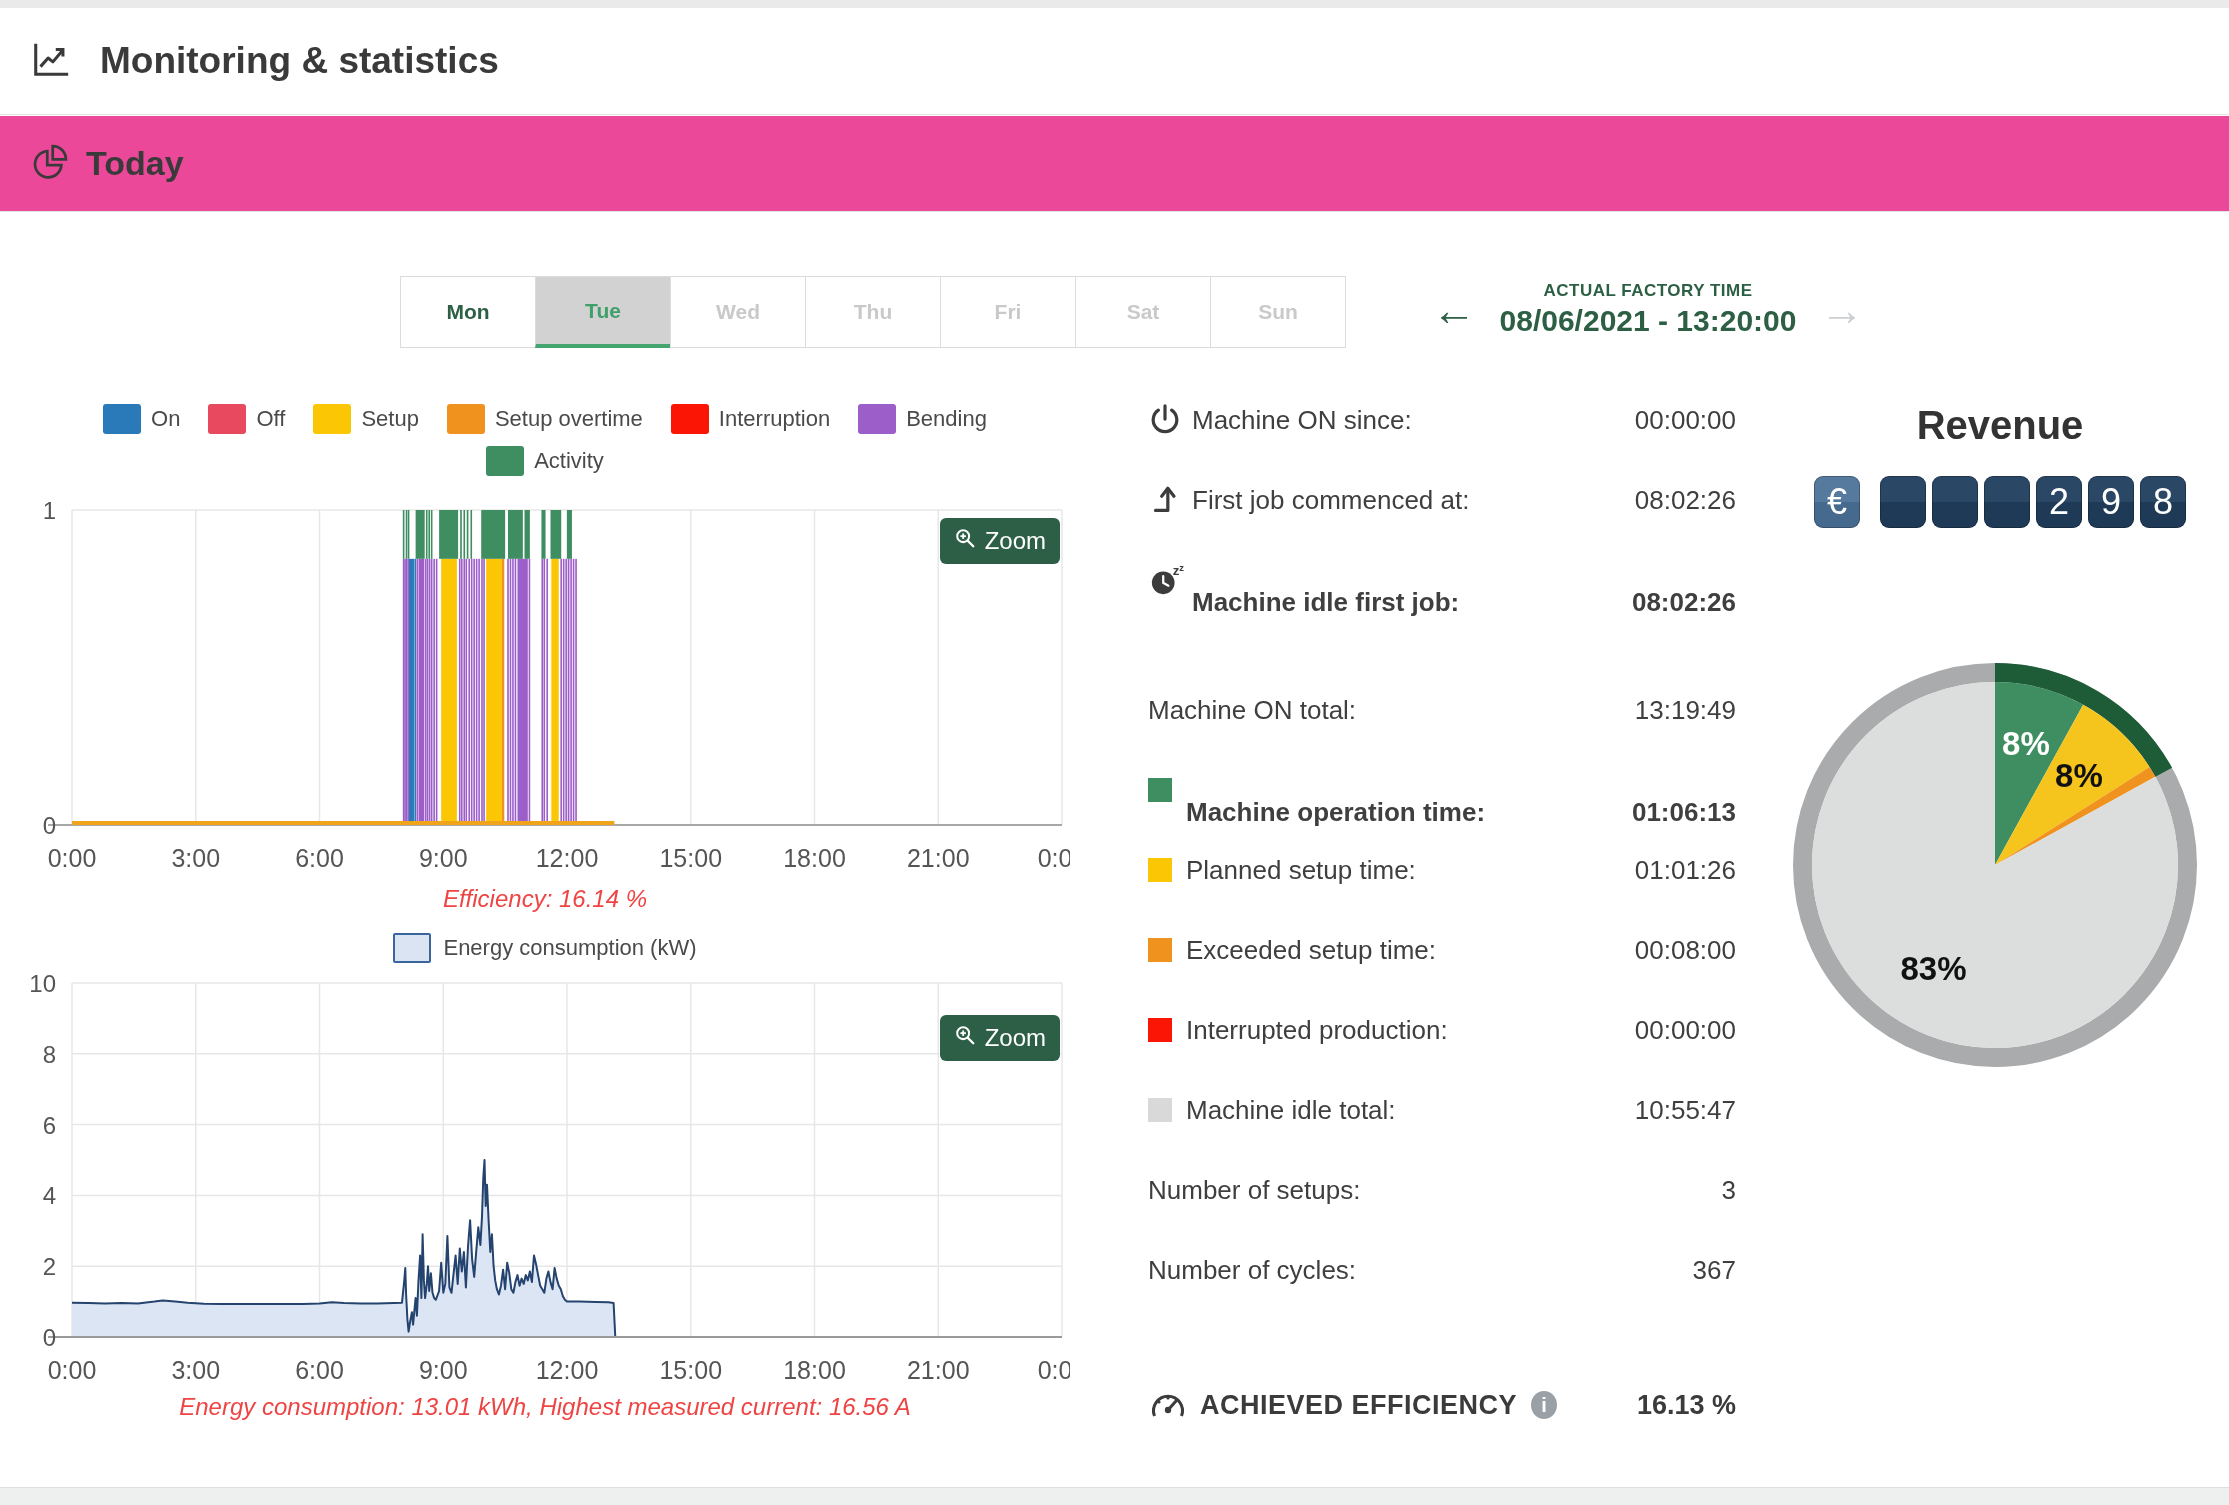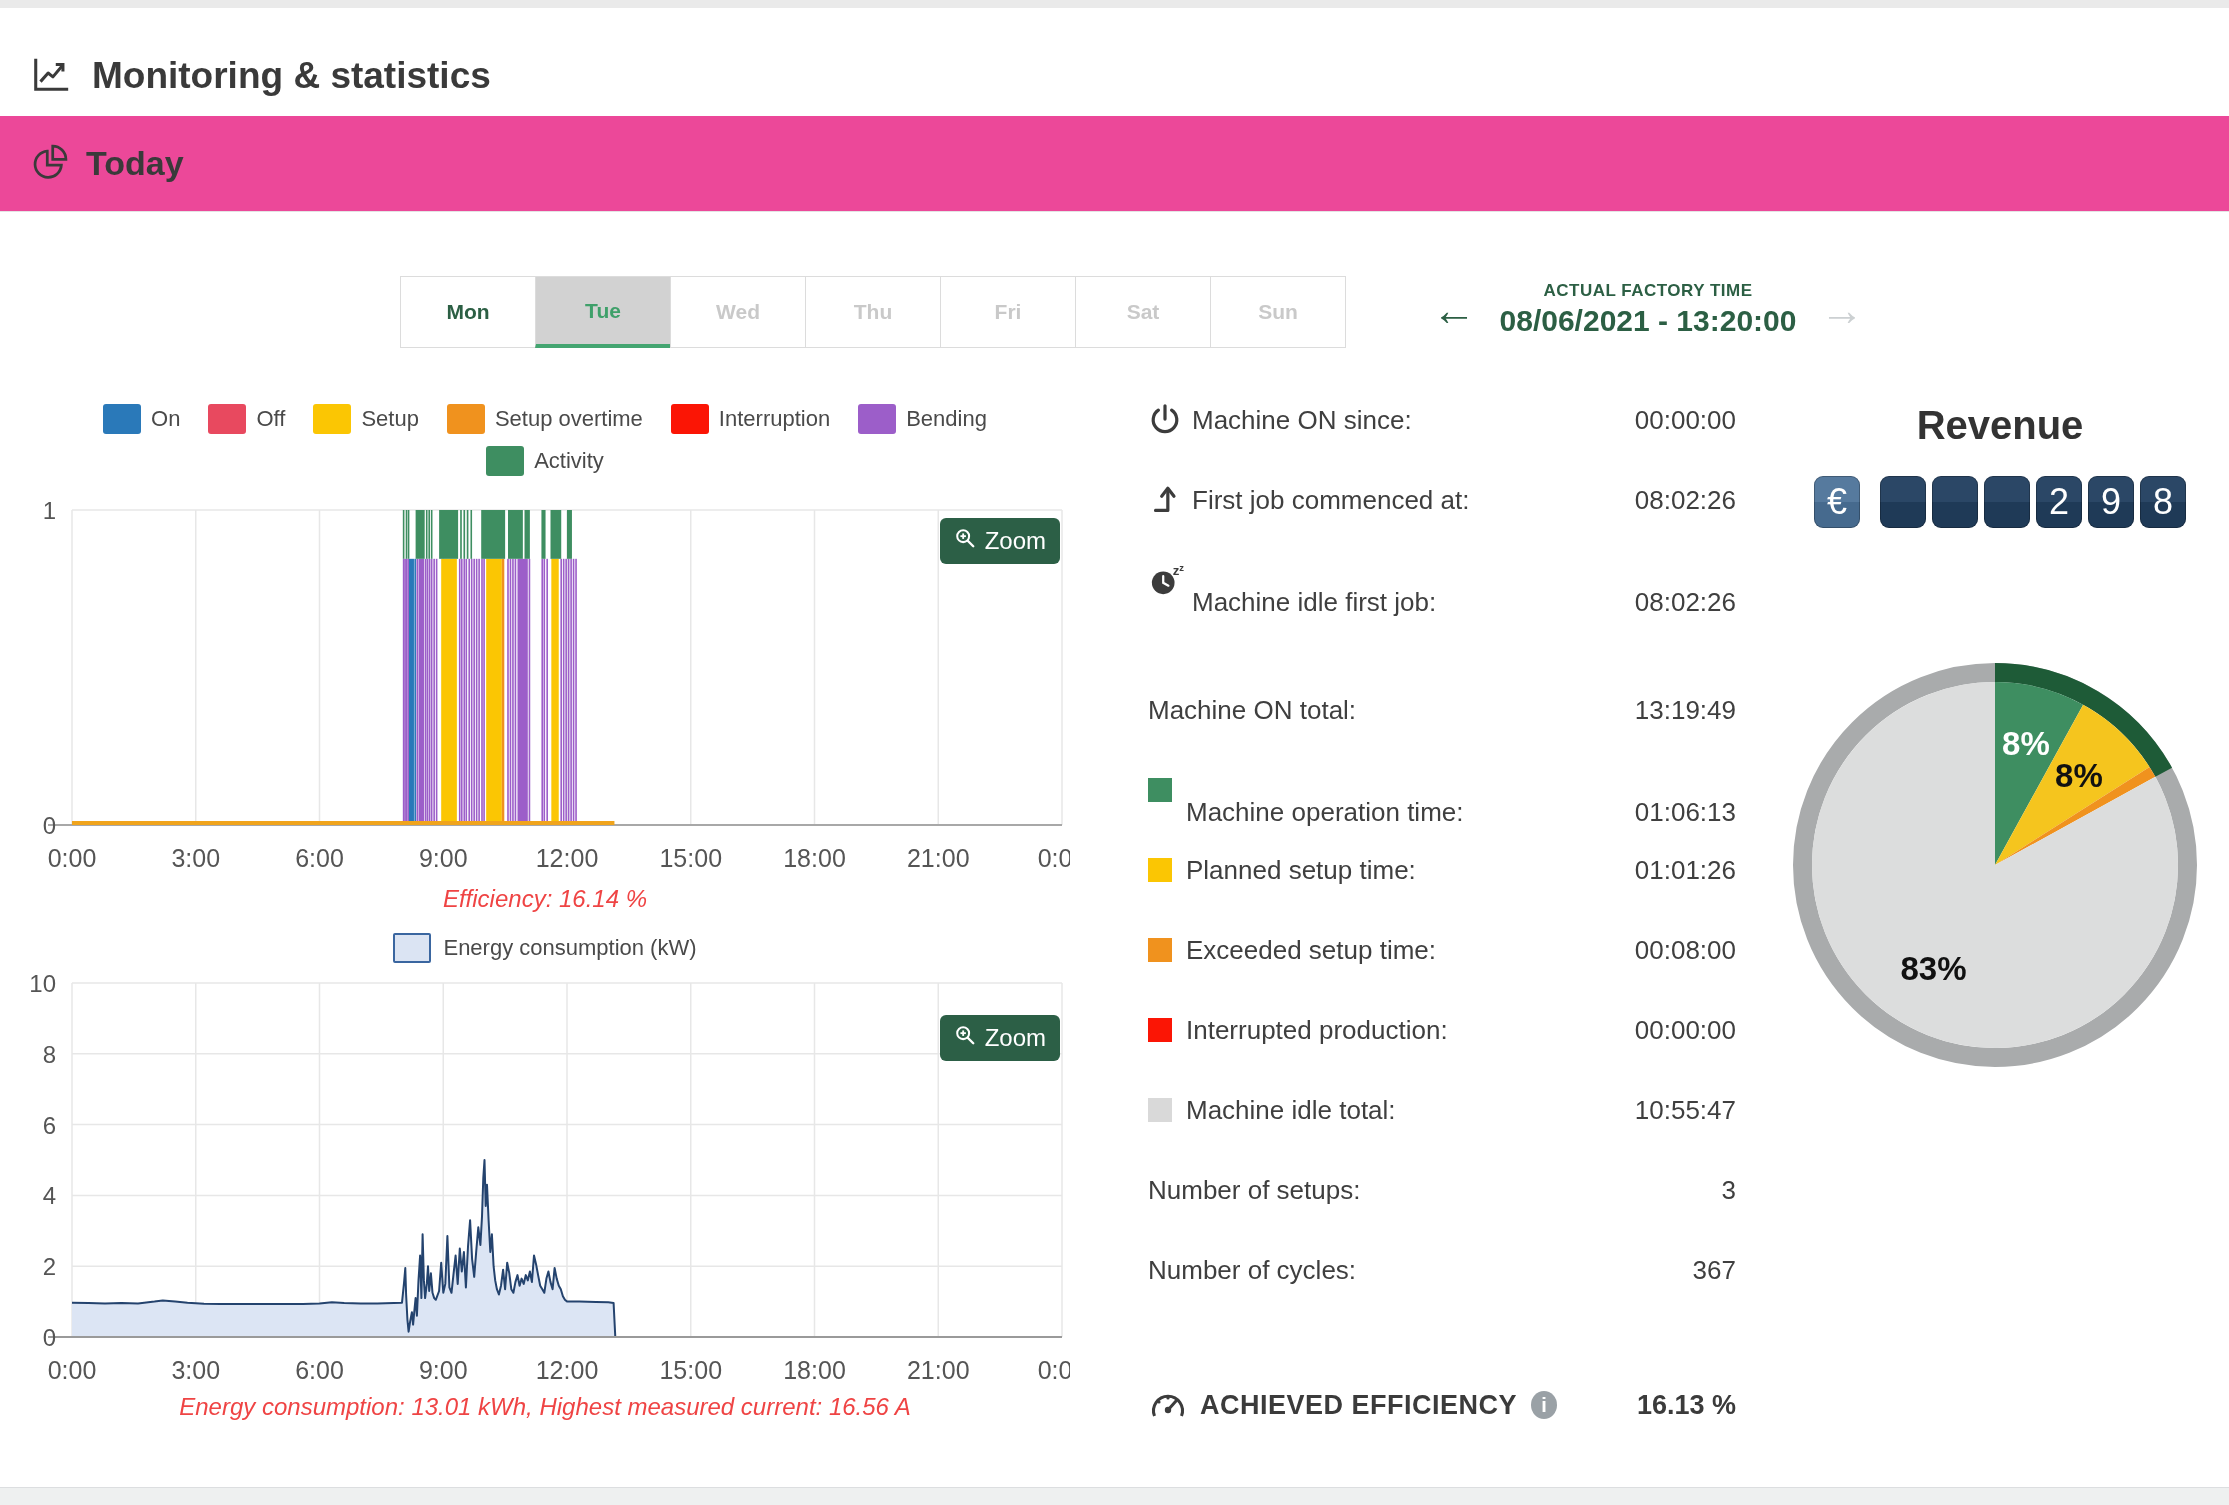--- a/index.html
+++ b/index.html
@@ -1,18 +1,18 @@
 <!DOCTYPE html>
 <html><head>
 <meta charset="utf-8">
 <style>
   html,body{margin:0;padding:0;background:#fff;}
   body{width:2229px;height:1505px;position:relative;font-family:"Liberation Sans",sans-serif;color:#3b3b3b;overflow:hidden;}
   .top-strip{position:absolute;left:0;top:0;width:2229px;height:8px;background:#eaeaea;}
-  .app-header{position:absolute;left:0;top:8px;width:2229px;height:107px;border-bottom:1px solid #e4e4e4;display:flex;align-items:center;padding-left:30px;box-sizing:border-box;gap:20px;background:#fff;margin-top:15px;}
+  .app-header{position:absolute;left:0;top:8px;width:2229px;height:107px;border-bottom:1px solid #e4e4e4;display:flex;align-items:center;padding-left:30px;box-sizing:border-box;gap:28px;background:#fff;}
   .app-header .title{font-size:37px;font-weight:bold;color:#3a3a3a;}
   .section-header{position:absolute;left:0;top:116px;width:2229px;height:96px;border-bottom:1px solid #e4e4e4;display:flex;align-items:center;padding-left:30px;box-sizing:border-box;gap:16px;background:#ec4899;}
   .section-header .title{font-size:34px;font-weight:bold;color:#3a3a3a;}
   .tabs{position:absolute;left:400px;top:276px;display:flex;}
   .tab{width:136px;height:72px;background:#fff;border:1px solid #dcdcdc;margin-left:-1px;display:flex;align-items:center;justify-content:center;font-size:21px;font-weight:bold;color:#c9c9c9;box-sizing:border-box;cursor:pointer;}
   .tab:first-child{margin-left:0;}
   .tab.enabled{color:#2c5f44;}
   .tab.active{background:#d2d2d2;color:#3fa06a;border-bottom:4px solid #44a571;}
   .factory{position:absolute;left:1432px;top:281px;display:flex;align-items:center;gap:22px;}
   .arrow{font-size:44px;font-weight:bold;line-height:1;cursor:pointer;user-select:none;}
@@ -36,21 +36,21 @@
   #caption1{top:885px;}
   #caption2{top:1393px;}
   .energy-legend{position:absolute;left:20px;top:933px;width:1050px;display:flex;justify-content:center;align-items:center;gap:12px;}
   .energy-sw{width:38px;height:30px;background:#dbe4f3;border:2px solid #3a66a0;border-radius:2px;box-sizing:border-box;}
   .stats{position:absolute;left:1148px;top:380px;width:588px;}
   .srow{display:flex;align-items:center;height:80px;font-size:26px;color:#3f3f3f;}
   .srow .sicon{width:44px;display:flex;align-items:center;}
   .srow .swatch{width:24px;height:24px;margin-right:14px;display:inline-block;}
   .srow .slabel{white-space:nowrap;}
   .srow .svalue{margin-left:auto;}
-  .srow.bold .slabel,.srow.bold .svalue{font-weight:normal;margin-top:45px;}
+  .srow.bold .slabel,.srow.bold .svalue{font-weight:bold;margin-top:45px;}
   .gap50{height:50px;}
   .gap55{height:55px;}
   .eff-row{display:flex;align-items:center;height:80px;font-size:27px;}
   .eff-row .sicon{width:52px;display:flex;align-items:center;}
   .eff-row .elabel{font-weight:bold;letter-spacing:.5px;white-space:nowrap;}
   .eff-row .iicon{margin-left:12px;display:flex;align-items:center;cursor:pointer;}
   .eff-row .evalue{margin-left:auto;font-weight:bold;}
   .revenue-title{position:absolute;left:1790px;top:403px;width:420px;text-align:center;font-size:40px;font-weight:bold;color:#333;}
   .counter{position:absolute;left:1790px;top:476px;width:420px;display:flex;justify-content:center;gap:6px;}
   .tile{width:46px;height:52px;border-radius:9px;display:flex;align-items:center;justify-content:center;font-size:36px;color:#fff;background:linear-gradient(180deg,#2b4766 0%,#2b4766 50%,#1f3a57 50%,#1f3a57 100%);box-shadow:inset 0 0 0 1px rgba(0,0,0,.25);}

